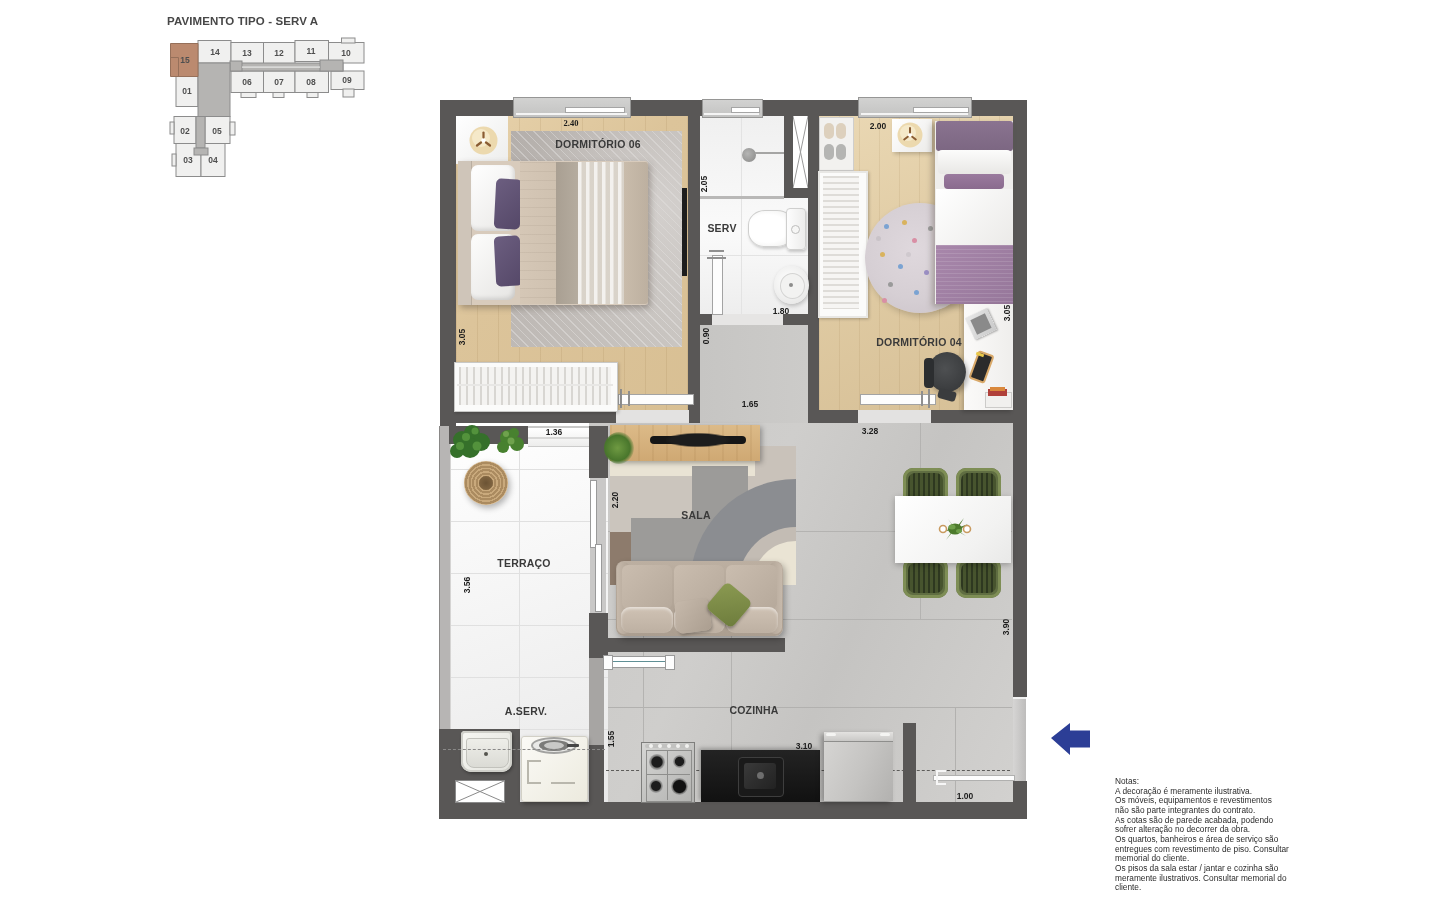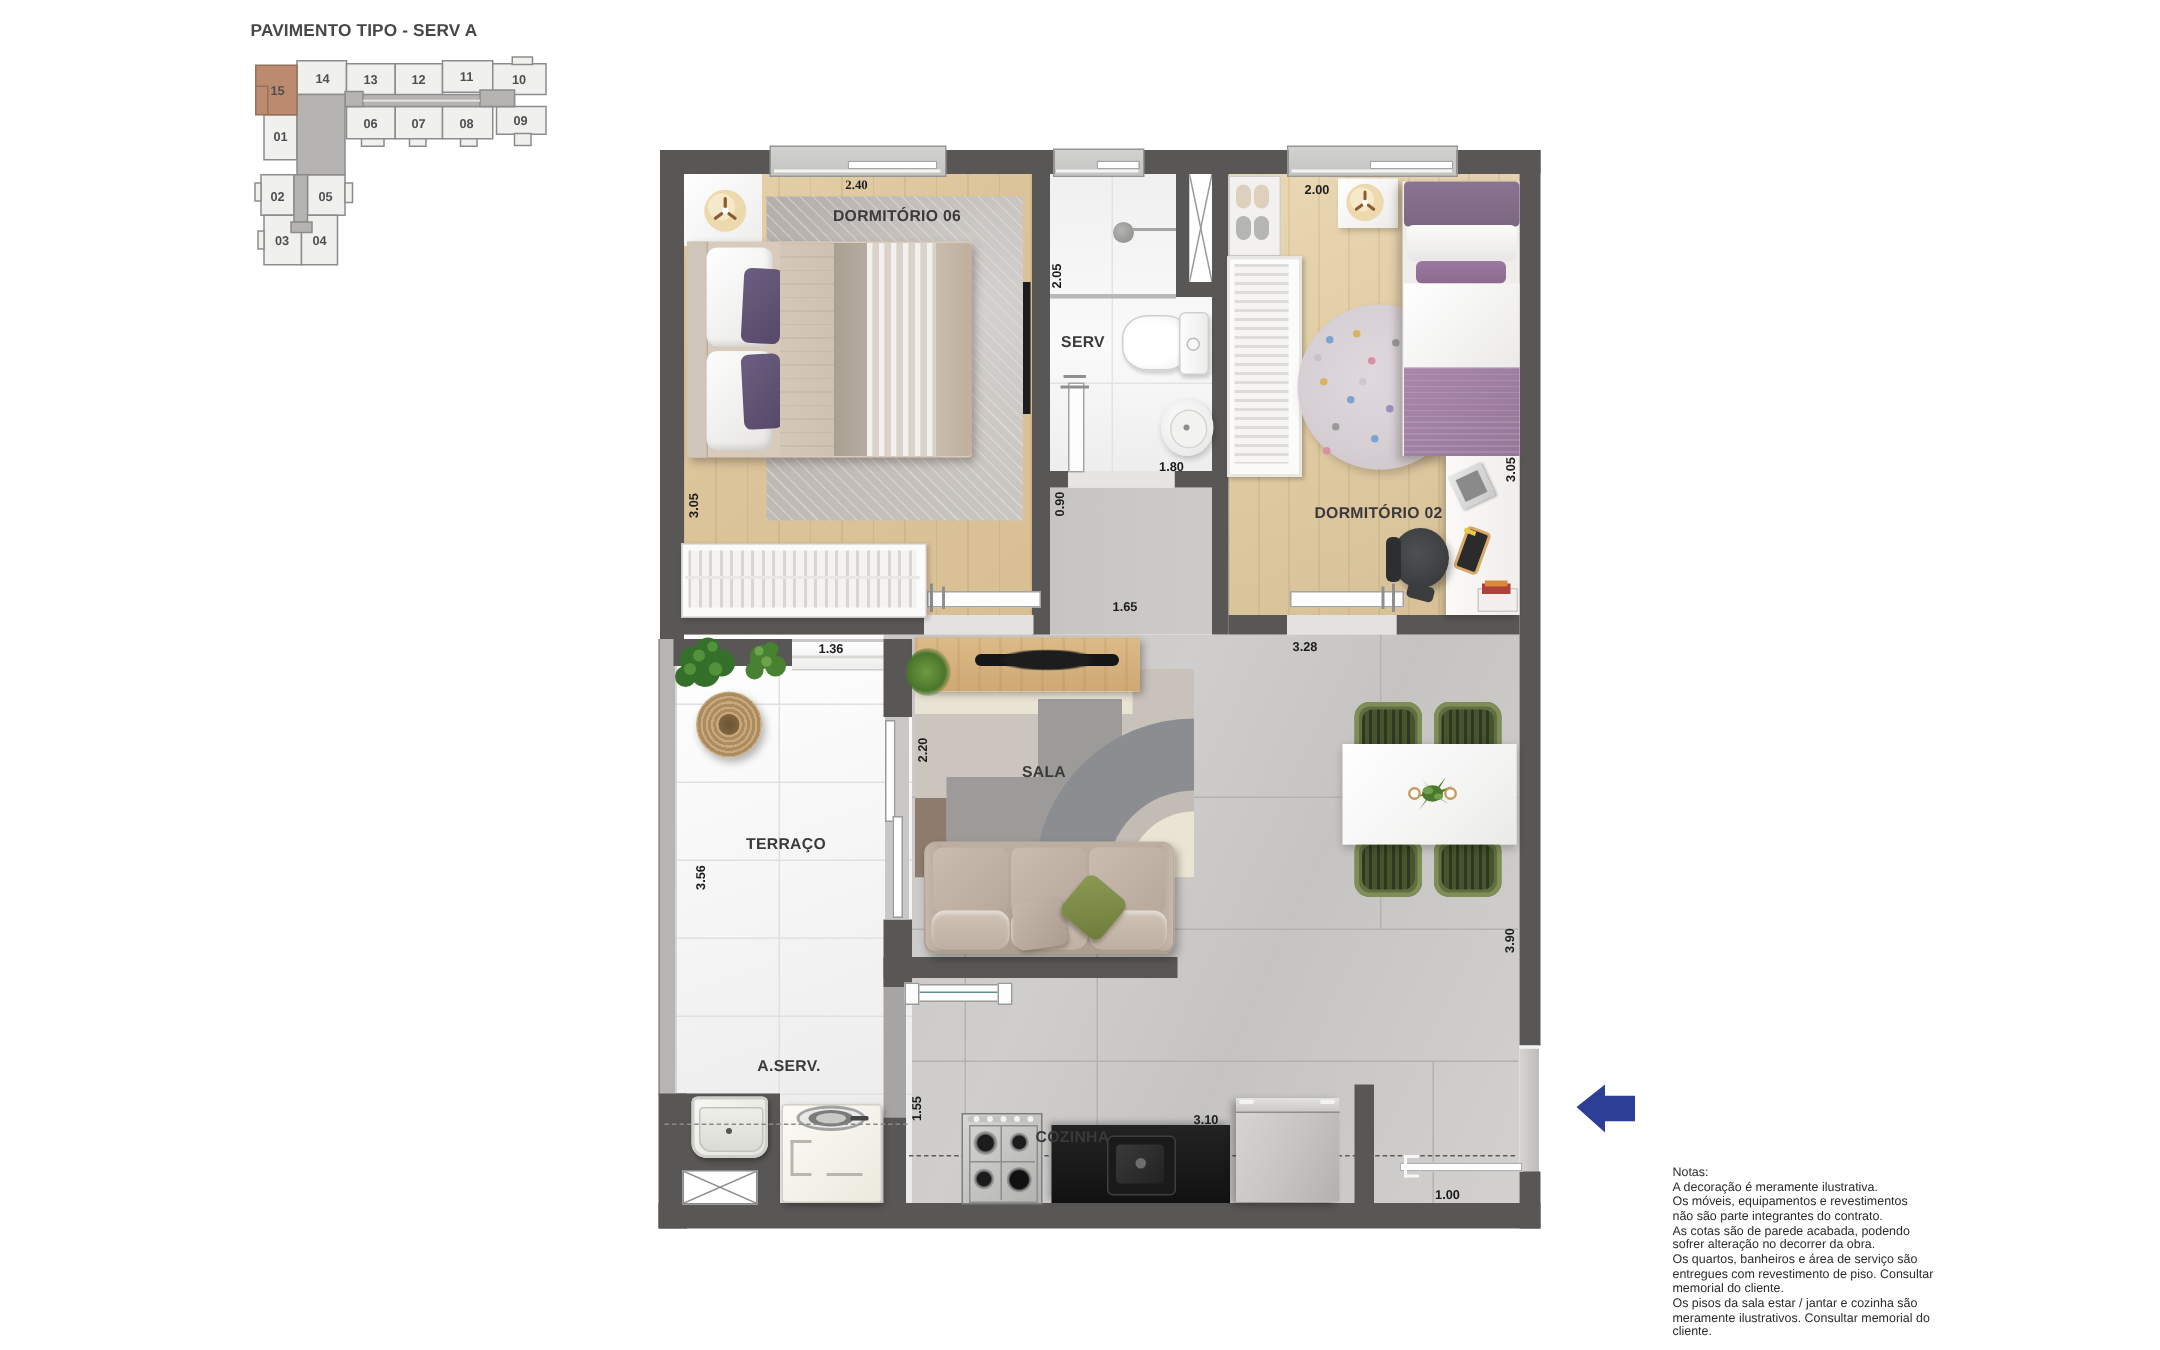--- a/index.html
+++ b/index.html
@@ -438,21 +438,21 @@
 <div class="rlabel" style="left:722px;top:228px;">SERV</div>
 
 <div class="dimv" style="left:704px;top:184px;">2.05</div>
 
 <div class="dim" style="left:781px;top:311px;">1.80</div>
 
 <div class="dimv" style="left:706px;top:336px;">0.90</div>
 
 <div class="dim" style="left:878px;top:126px;">2.00</div>
 
-<div class="rlabel" style="left:919px;top:342px;">DORMITÓRIO 02</div>
+<div class="rlabel" style="left:919px;top:342px;">DORMITÓRIO 04</div>
 
 <div class="dimv" style="left:1007px;top:313px;">3.05</div>
 
 <div class="dim" style="left:554px;top:432px;">1.36</div>
 
 <div class="dim" style="left:750px;top:404px;">1.65</div>
 
 <div class="dim" style="left:870px;top:431px;">3.28</div>
 
 <div class="dimv" style="left:615px;top:500px;">2.20</div>
@@ -460,21 +460,21 @@
 <div class="rlabel" style="left:696px;top:515px;">SALA</div>
 
 <div class="rlabel" style="left:524px;top:563px;">TERRAÇO</div>
 
 <div class="dimv" style="left:467px;top:585px;">3.56</div>
 
 <div class="dimv" style="left:1006px;top:627px;">3.90</div>
 
 <div class="rlabel" style="left:526px;top:711px;">A.SERV.</div>
 
-<div class="rlabel" style="left:715px;top:710px;margin-top:48px;">COZINHA</div>
+<div class="rlabel" style="left:754px;top:710px;">COZINHA</div>
 
 <div class="dimv" style="left:611px;top:739px;">1.55</div>
 
 <div class="dim" style="left:804px;top:746px;">3.10</div>
 
 <div class="dim" style="left:965px;top:796px;">1.00</div>
 
 <div class="abs" style="left:167px;top:15px;font-weight:bold;font-size:11.5px;color:#474747;letter-spacing:.1px;">PAVIMENTO TIPO - SERV A</div>
 
 <svg class="abs" style="left:165px;top:33px;" width="210" height="150" viewBox="0 0 210 150">

